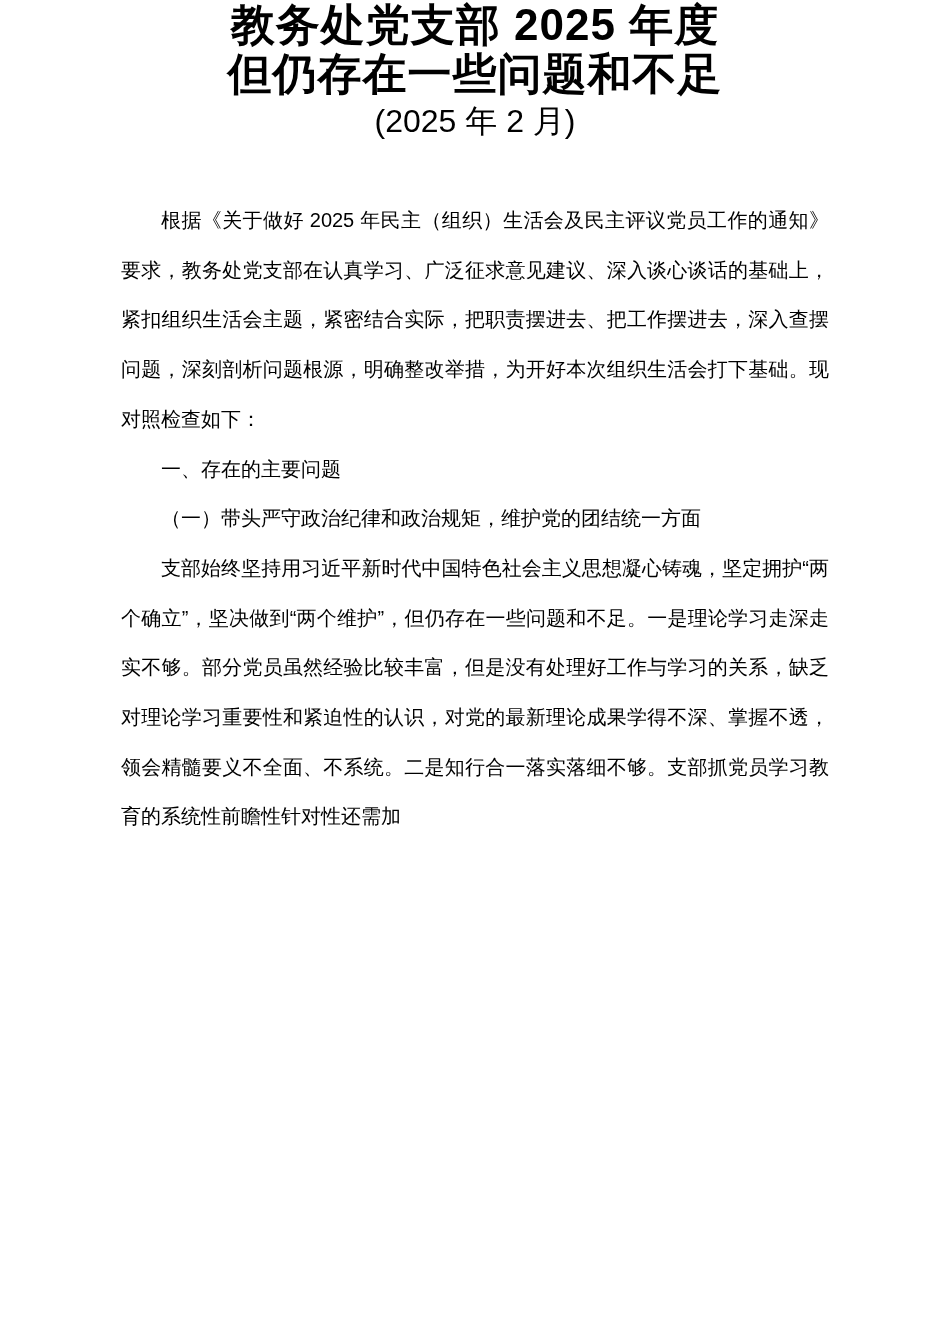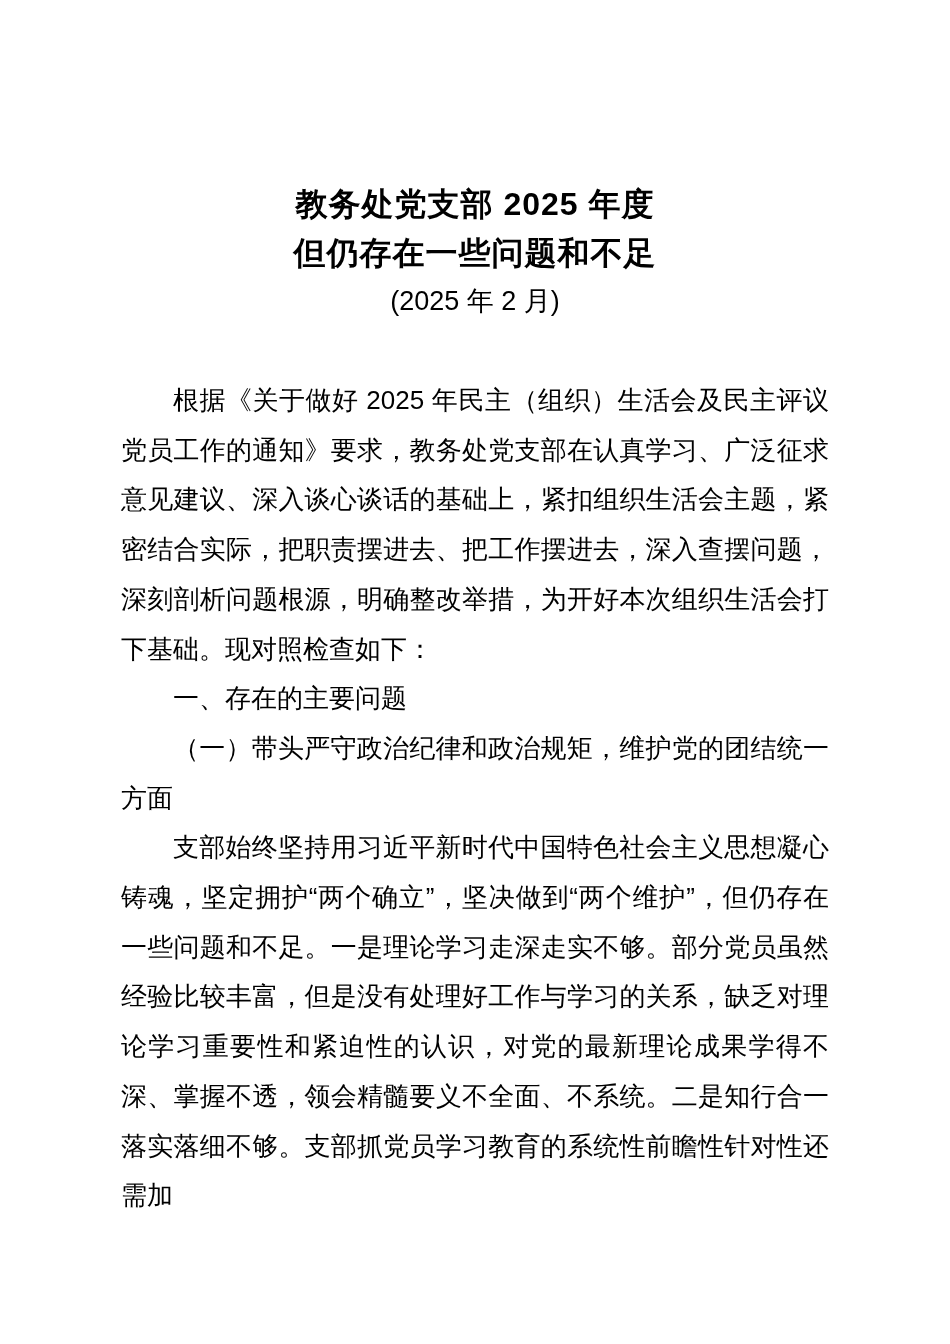--- a/index.html
+++ b/index.html
@@ -14,37 +14,36 @@
     background: #ffffff;
     overflow: hidden;
     font-family: "Liberation Sans", sans-serif;
     color: #000000;
     box-sizing: border-box;
   }
   .content {
     padding: 0 121px;
   }
   .doc-title {
-    margin-top: 180px;
     text-align: center;
-    font-size: 32px;
+    font-size: 44px;
     font-weight: 700;
     line-height: 49px;
     letter-spacing: 1px;
   }
   .doc-subtitle {
     margin-top: 8px;
     text-align: center;
-    font-size: 27px;
+    font-size: 32px;
     line-height: 30px;
     font-weight: 400;
   }
   .doc-body {
     margin-top: 60px;
-    font-size: 26px;
+    font-size: 20px;
     line-height: 49.7px;
     text-align: justify;
     text-justify: inter-ideograph;
   }
   .para {
     margin: 0;
     text-indent: 2em;
   }
   .para.heading {
     font-weight: 400;

